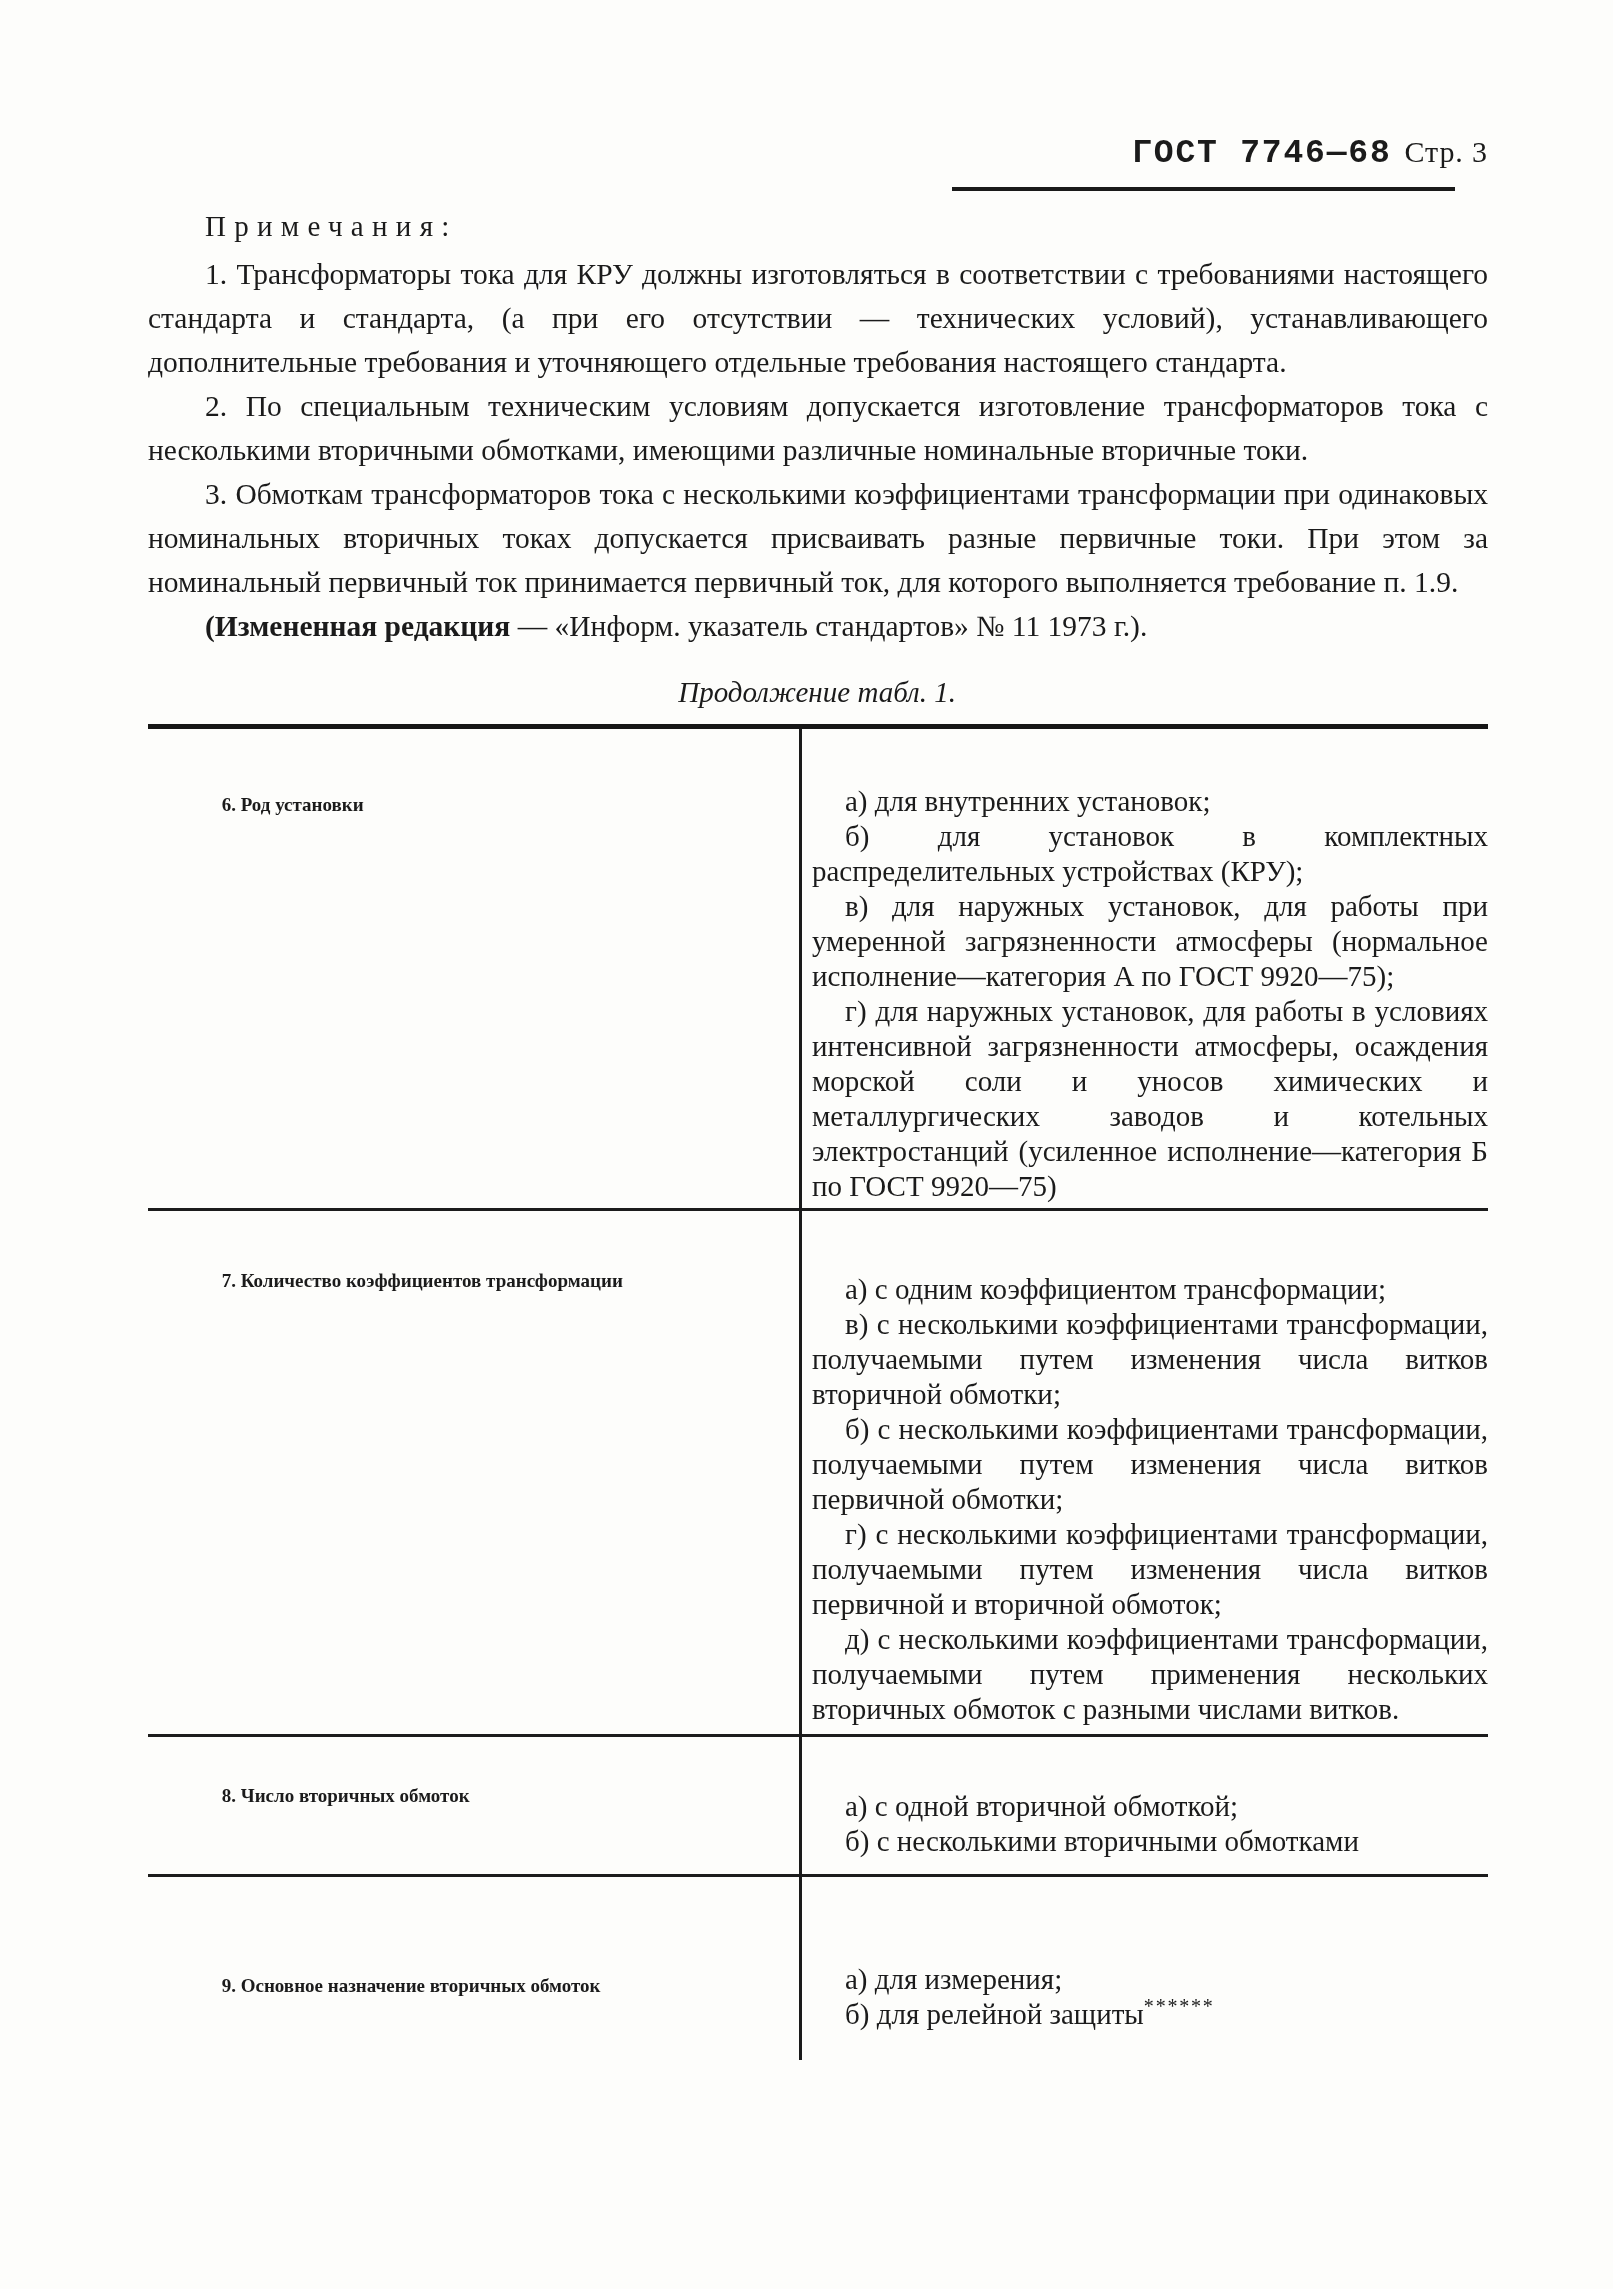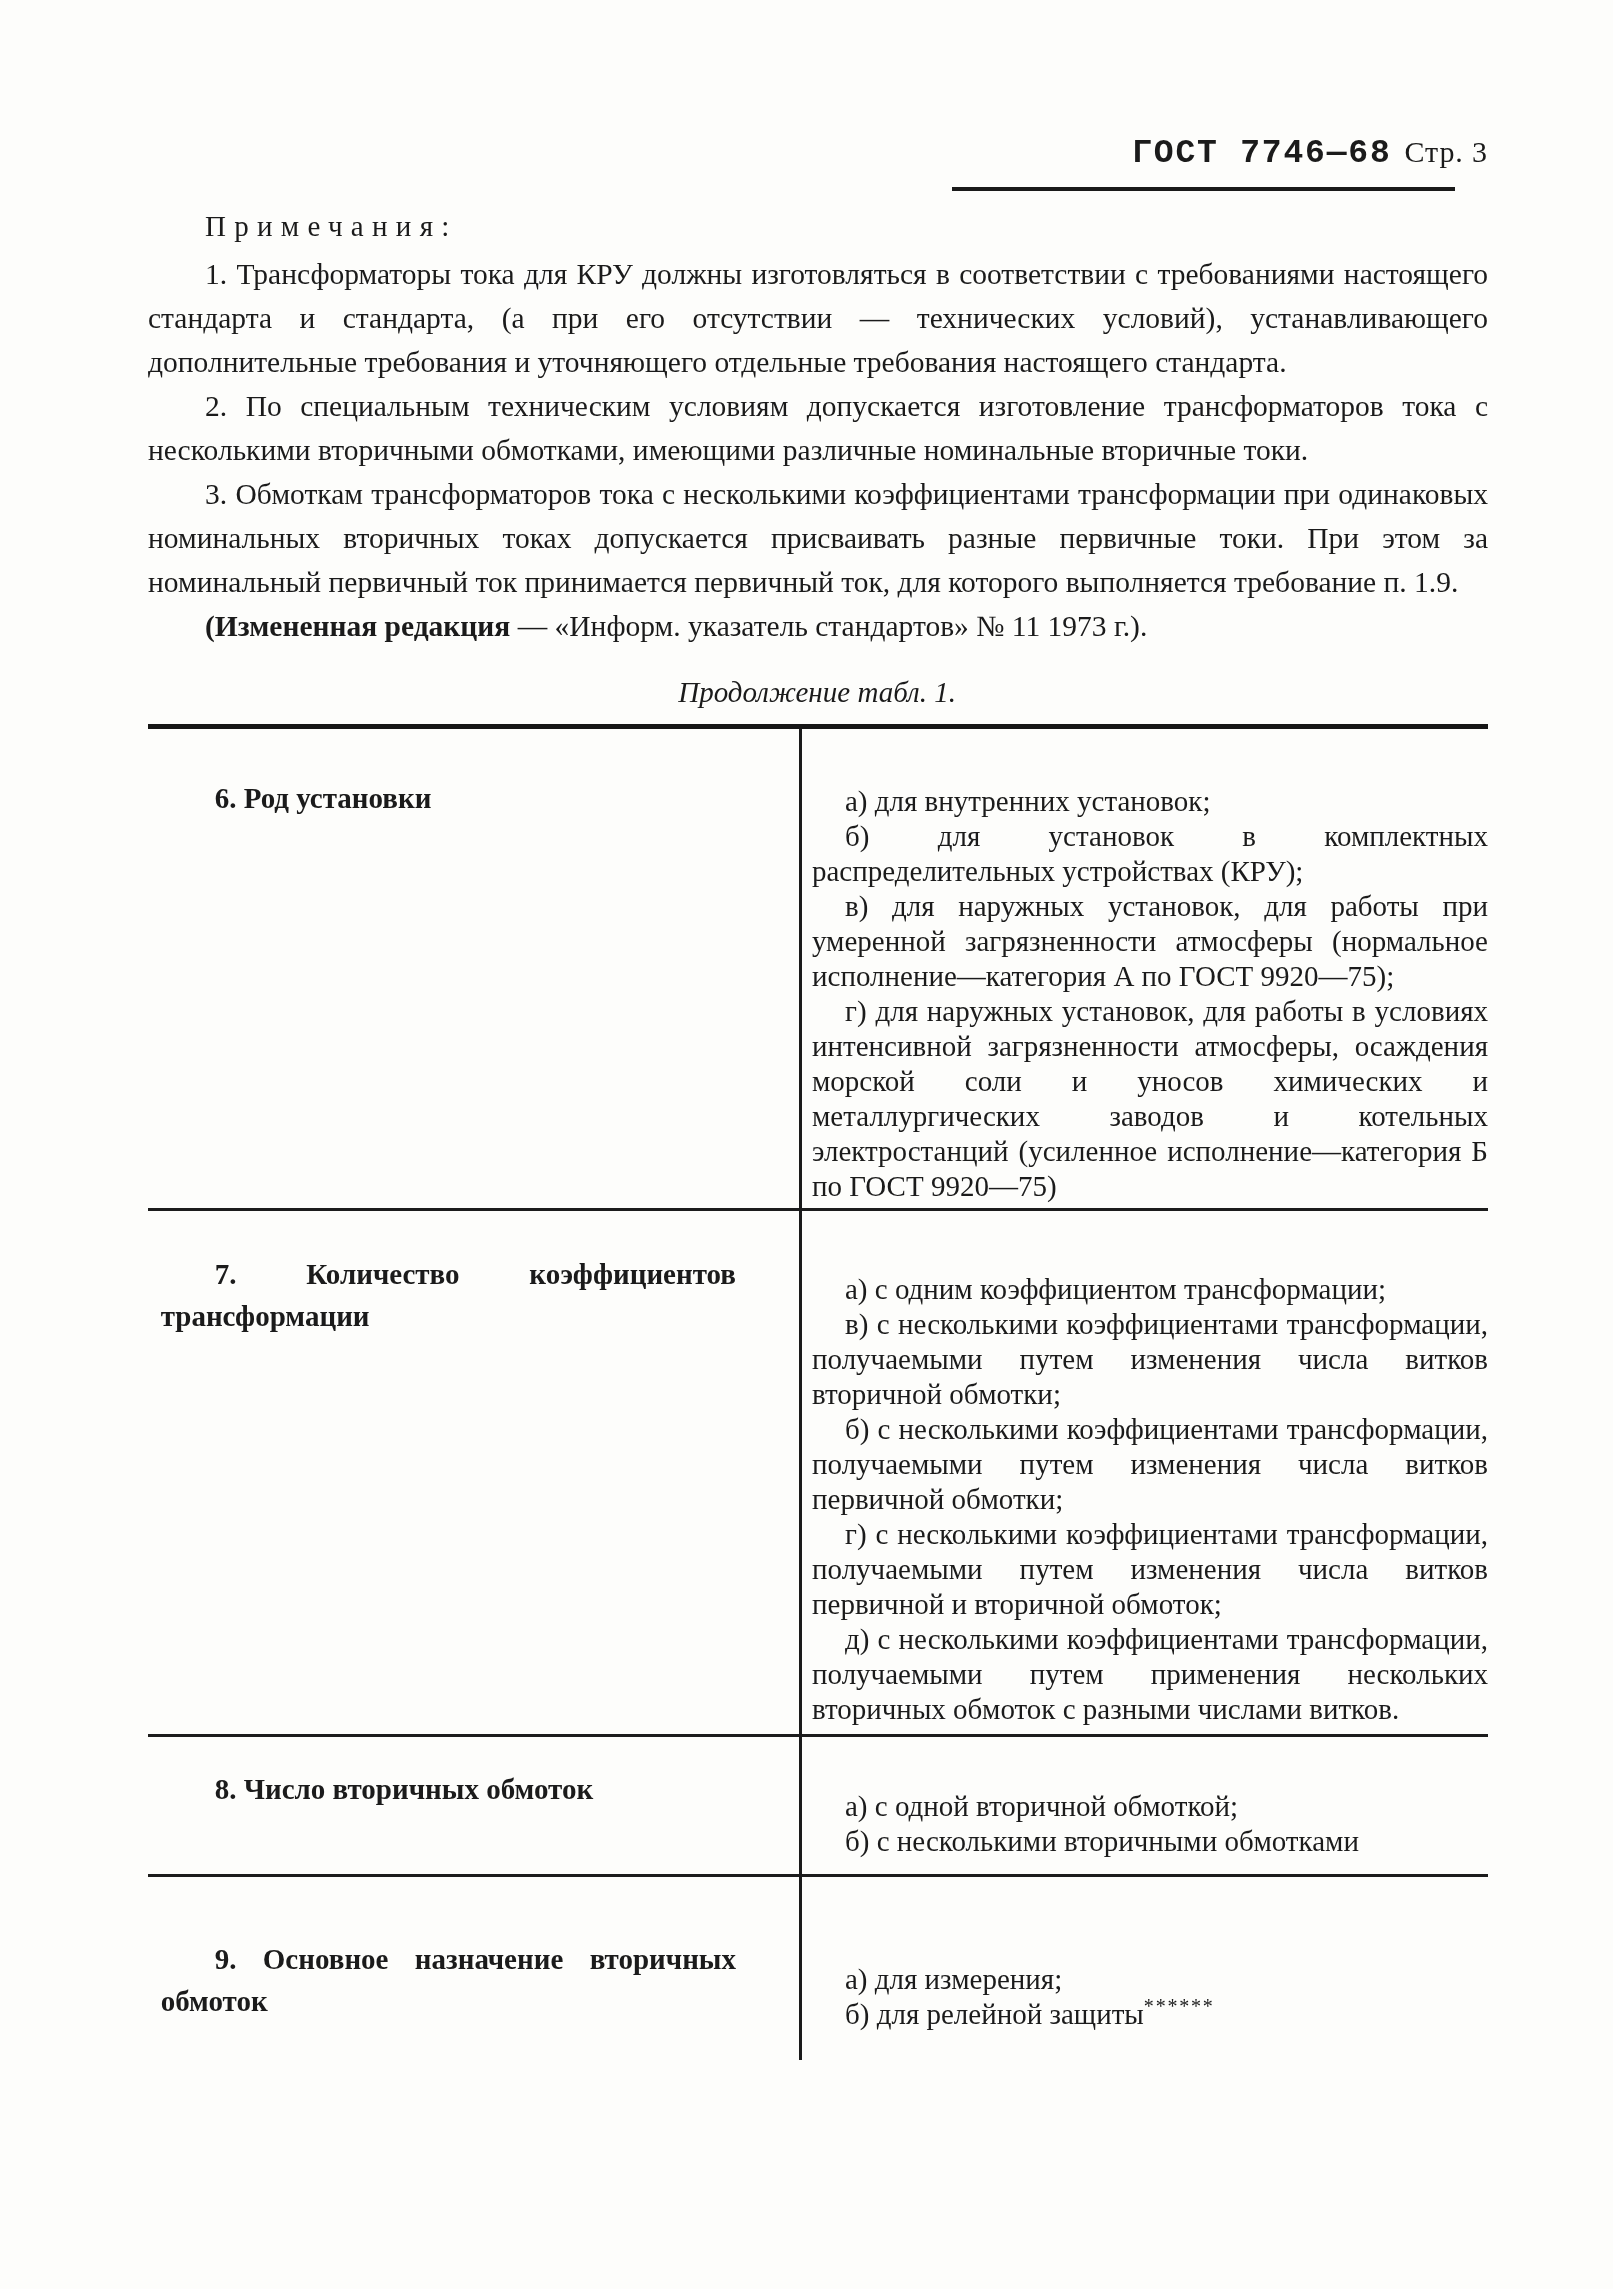--- a/index.html
+++ b/index.html
@@ -60,22 +60,22 @@
     position:absolute;left:651px;top:0;width:2.8px;height:calc(100% - 26px);
     background:#1a1a1a;
   }
   .row{display:flex;}
   .row + .row{border-top:3.7px solid #1c1c1c;}
   .term{
     width:651px;box-sizing:border-box;
     padding:0 54px 0 3.7px;
   }
   .term p{
-    margin:9px;font-weight:bold;
-    font-size:29px;line-height:42px;
+    margin:16px;font-weight:bold;
+    font-size:19px;line-height:42px;
     text-indent:54px;text-align:justify;
   }
   .defs{
     flex:1;box-sizing:border-box;
     padding:0 0 0 13px;
     margin-top:33px;
   }
   .defs p{
     margin:0;
     font-size:29px;line-height:35px;
@@ -83,21 +83,21 @@
   }
   .defs sup{font-size:20px;line-height:0;letter-spacing:1.8px;}
   
   .row-6 .defs{padding-top:22px;padding-bottom:3.7px;}
   .row-6 .term{padding-top:39px;}
   .row-7 .defs{padding-top:28px;padding-bottom:7.4px;}
   .row-7 .term{padding-top:33px;}
   .row-8 .defs{padding-top:18.5px;padding-bottom:14.8px;}
   .row-8 .term{padding-top:22px;}
   .row-9 .defs{padding-top:52px;padding-bottom:54px;}
-  .row-9 .term{padding-top:52px;font-family:Liberation Serif, serif;}
+  .row-9 .term{padding-top:72px;font-family:Liberation Serif, serif;}
 </style>
 </head>
 <body>
 
 <div class="page">
 
   <div class="hdr">
     <span class="std">ГОСТ 7746—68</span><span class="pg">Стр. 3</span>
   </div>
   <div class="hdr-rule"></div>

